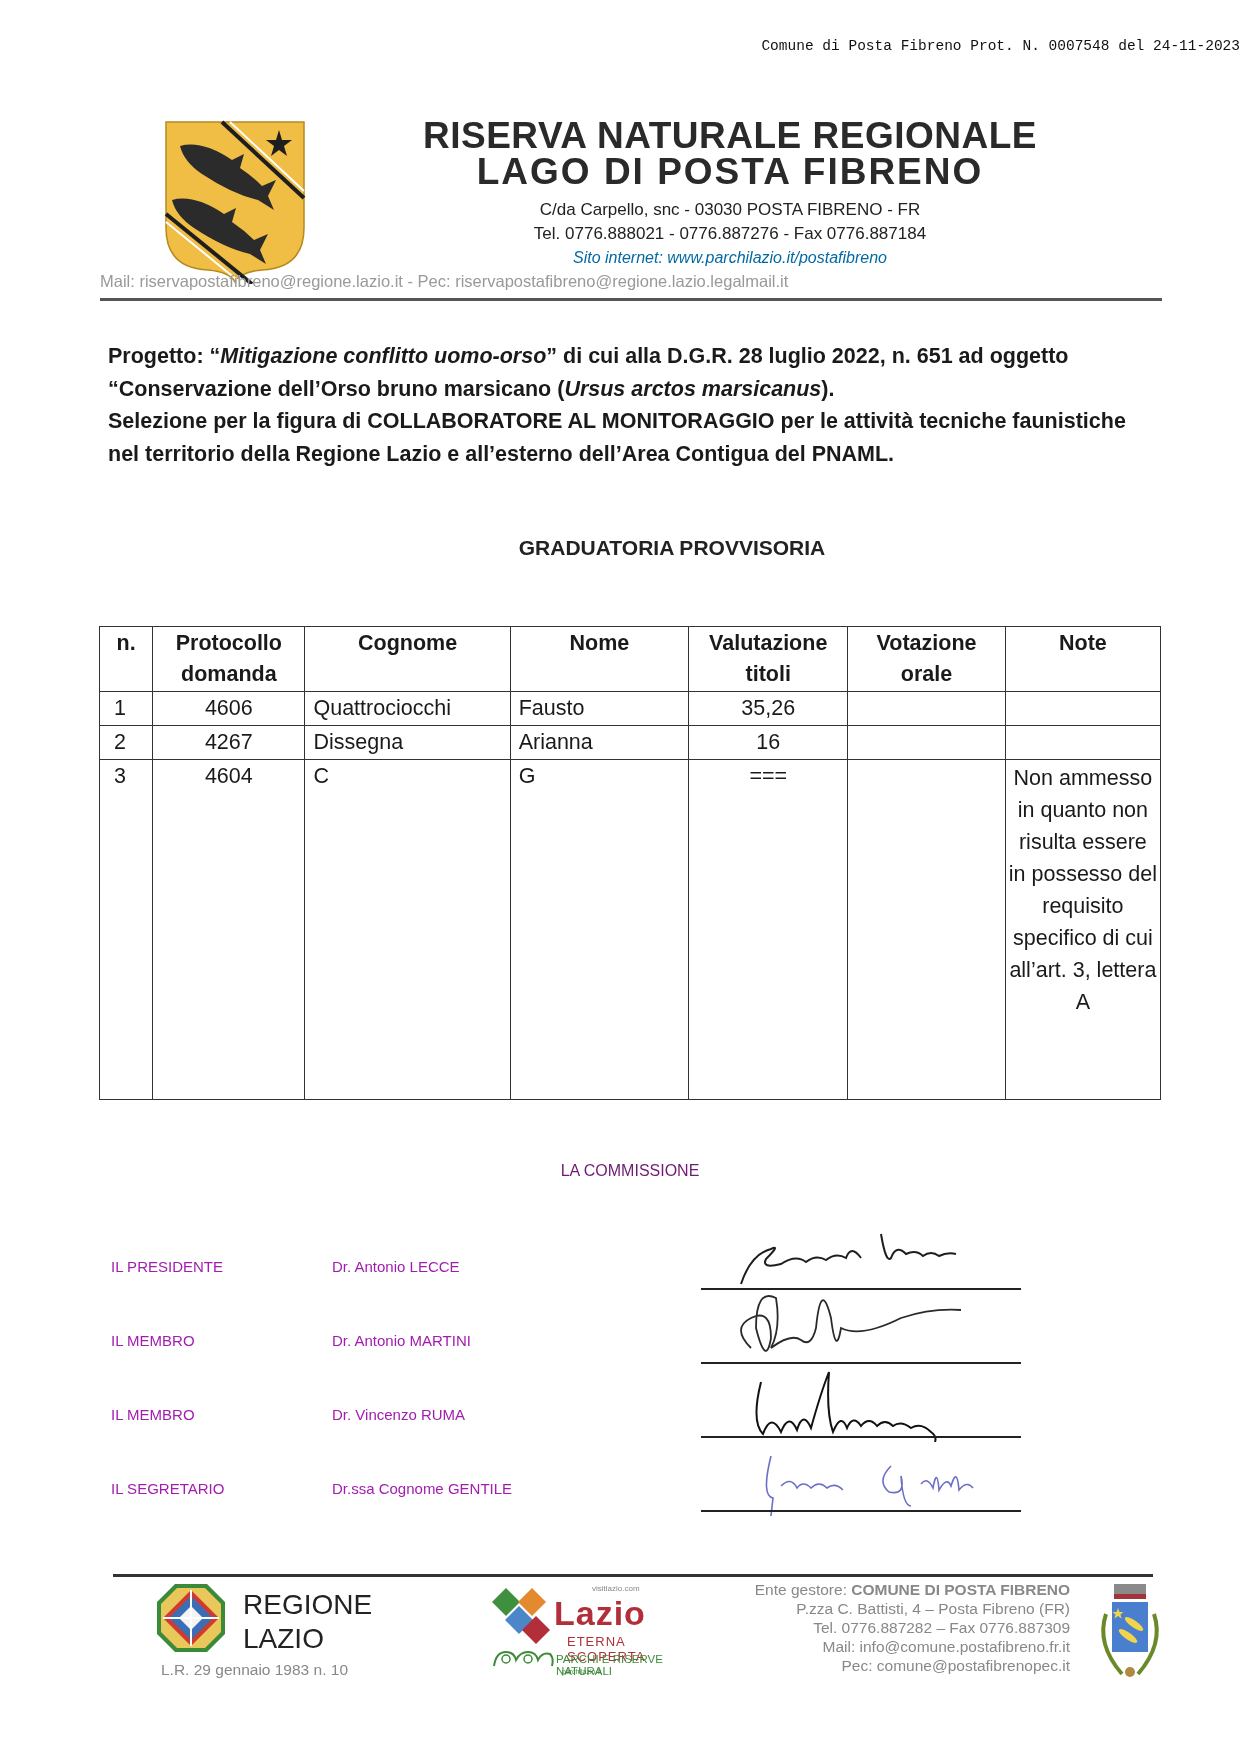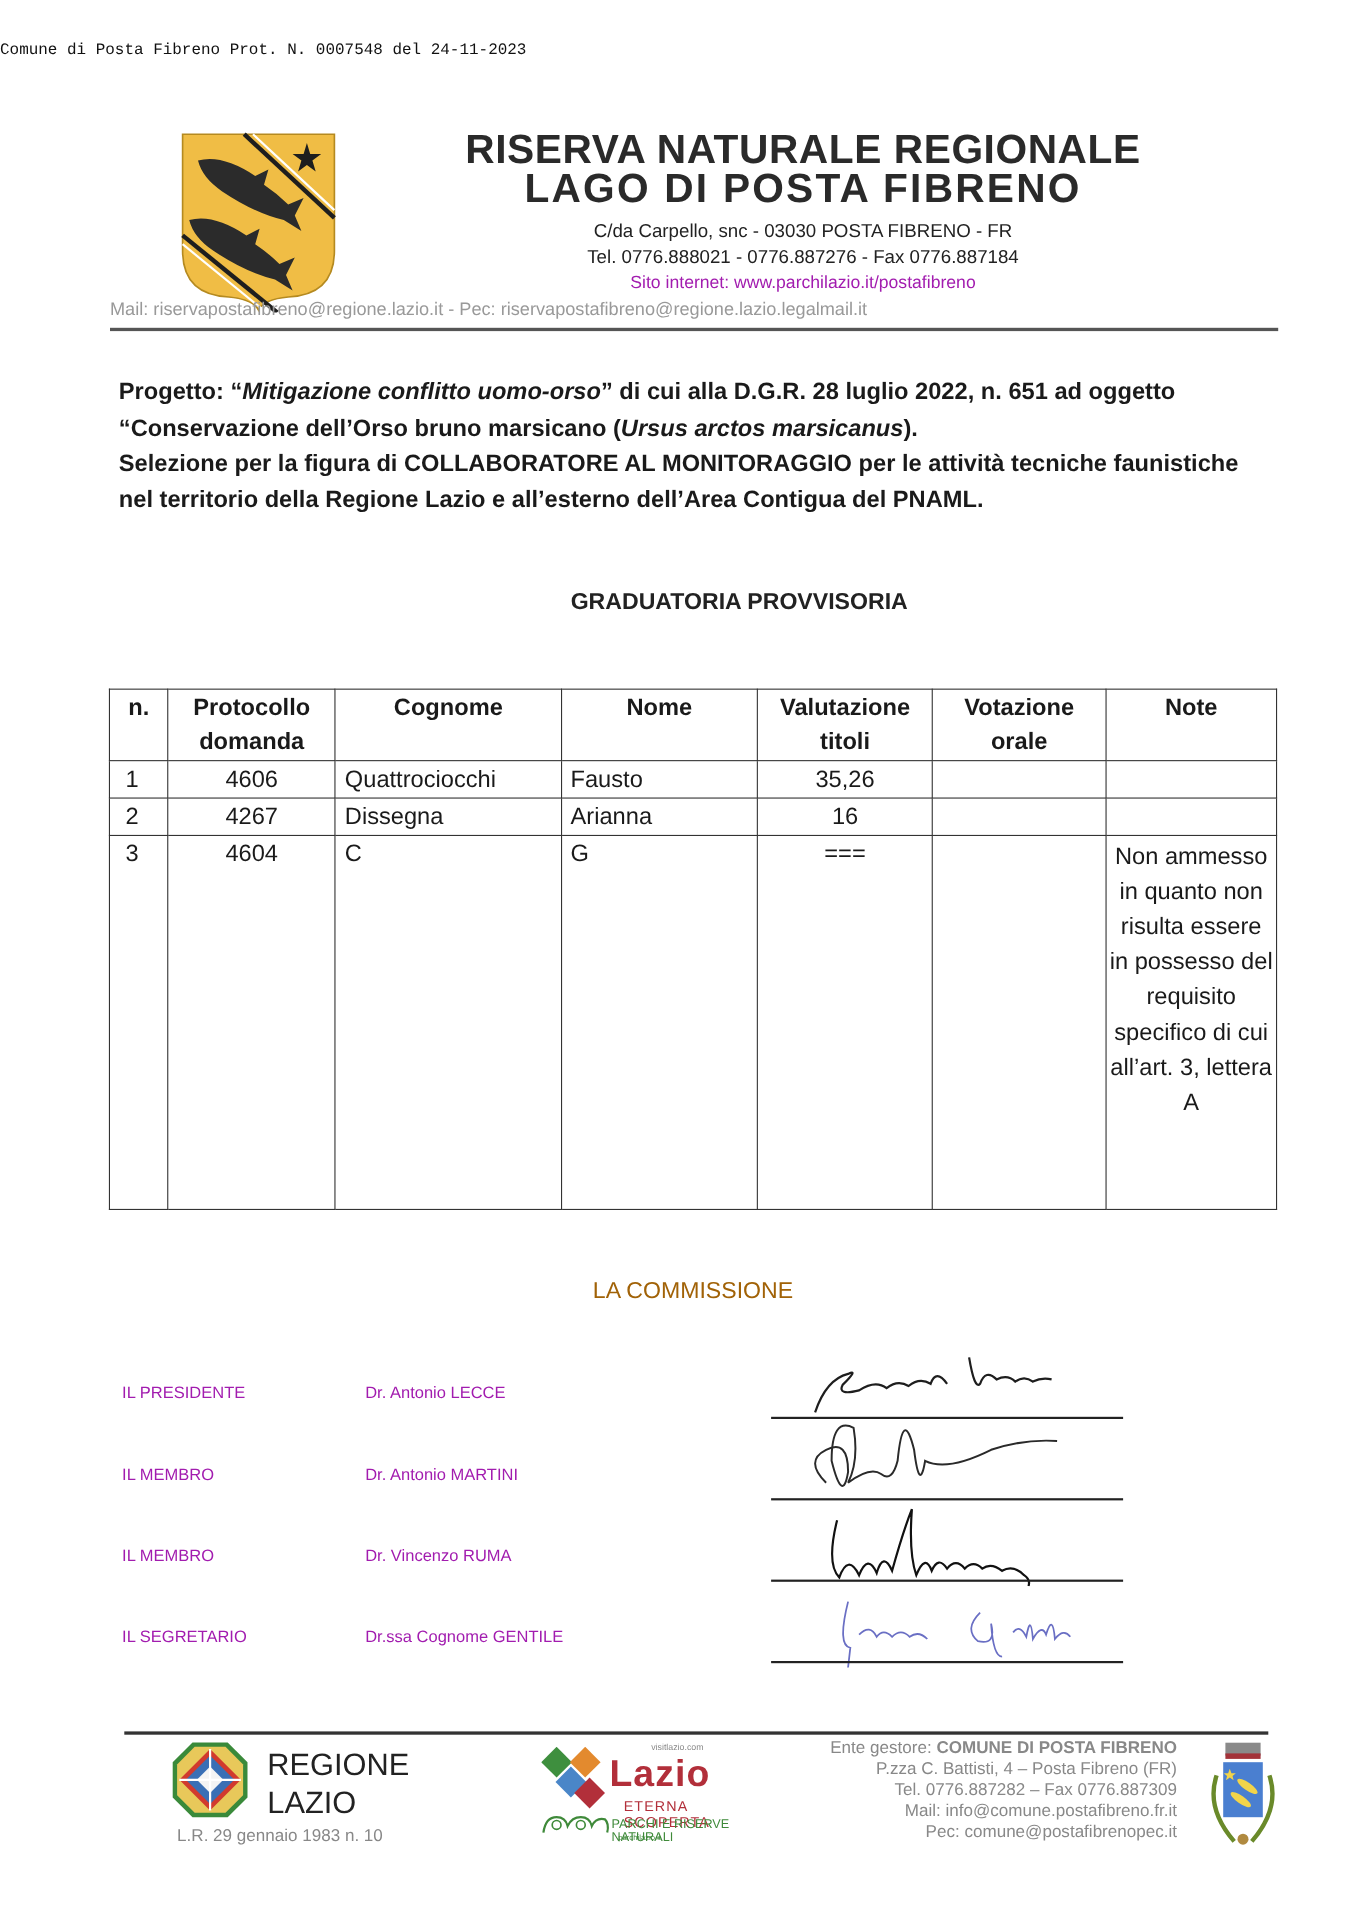--- a/index.html
+++ b/index.html
@@ -1,47 +1,47 @@
 <!DOCTYPE html>
 <html><head>
   <meta charset="utf-8">
   <style>
     * { box-sizing: border-box; margin: 0; padding: 0; }
     html, body { width: 1240px; height: 1753px; background: #ffffff; }
     body { position: relative; font-family: "Liberation Sans", sans-serif; color: #1a1a1a; overflow: hidden; }
 
-    .prot { position: absolute; top: 38px; left: 0; width: 1240px; text-align: left; font-family: "Liberation Mono", monospace; font-size: 14.5px; color: #111; }
+    .prot { position: absolute; top: 38px; left: 0; width: 1240px; text-align: right; font-family: "Liberation Mono", monospace; font-size: 14.5px; color: #111; }
 
     .header { position: absolute; top: 118px; left: 100px; width: 1060px; height: 190px; }
     .crest { position: absolute; left: 62px; top: 0; width: 146px; height: 166px; }
     .head-text { position: absolute; left: 240px; top: 0; width: 780px; text-align: center; }
     .org-l1, .org-l2 { font-family: "Liberation Sans", sans-serif; font-weight: bold; color: #2a2a2a; letter-spacing: 0.5px; line-height: 36px; }
     .org-l1 { font-size: 37px; }
     .org-l2 { font-size: 37px; letter-spacing: 2px; }
     .addr { font-size: 17px; color: #222; line-height: 24px; margin-top: 8px; }
     .tel { font-size: 17px; color: #222; line-height: 24px; }
-    .site { font-size: 16px; color: #a21caf; line-height: 24px; }
+    .site { font-size: 16px; color: #0369a1; line-height: 24px; font-style: italic; }
     .mail { position: absolute; left: 100px; top: 272px; width: 1040px; font-size: 16.5px; color: #999; padding-right: 10px; }
     .hr-top { position: absolute; top: 298px; left: 100px; width: 1062px; height: 3px; background: #555; }
 
     .intro { position: absolute; top: 340px; left: 108px; width: 1050px; font-size: 21.5px; font-weight: bold; line-height: 32.5px; color: #1a1a1a; }
     .intro i { font-style: italic; }
 
     .grad-title { position: absolute; top: 536px; left: 0; width: 1240px; text-align: center; padding-left: 24px; font-size: 21px; font-weight: bold; color: #222; margin-left: 40px; }
 
     table.grad { position: absolute; top: 626px; left: 99px; width: 1062px; border-collapse: collapse; font-size: 21.5px; color: #1a1a1a; }
     table.grad th, table.grad td { border: 1.5px solid #333; vertical-align: top; }
     table.grad th { font-weight: bold; text-align: center; line-height: 31px; padding: 1px 4px 0; height: 65px; }
     table.grad td { line-height: 32px; padding: 0 8px; height: 34px; }
     td.c-n { text-align: left; padding-left: 14px !important; }
     td.c-prot, td.c-val { text-align: center; margin-top: 32px; }
     td.c-note { text-align: center; line-height: 33.8px; padding: 2px 2px 0 !important; }
     tr.tall td { height: 340px; }
 
-    .comm-title { position: absolute; top: 1162px; left: 0; width: 1240px; text-align: center; padding-left: 20px; font-size: 21px; color: #a16207; }
+    .comm-title { position: absolute; top: 1162px; left: 0; width: 1240px; text-align: center; padding-left: 20px; font-size: 16px; color: #701a75; }
     .sig-row { position: absolute; left: 111px; width: 1000px; height: 60px; font-size: 15px; color: #a21caf; margin-top: 36px; }
     .sig-role { position: absolute; left: 0; top: 0; }
     .sig-name { position: absolute; left: 221px; top: 0; }
     .sig-line { position: absolute; left: 590px; top: 30px; width: 320px; height: 2px; background: #222; }
     .sig-scrawl { position: absolute; left: 600px; top: -44px; width: 320px; height: 80px; }
 
     .hr-bot { position: absolute; top: 1574px; left: 113px; width: 1040px; height: 3px; background: #333; }
     .foot-rl { position: absolute; top: 1582px; left: 155px; width: 320px; height: 110px; }
     .rl-emblem { position: absolute; left: 0; top: 0; width: 72px; height: 72px; }
     .rl-name { position: absolute; left: 88px; top: 6px; font-size: 28px; line-height: 34px; color: #222; }

